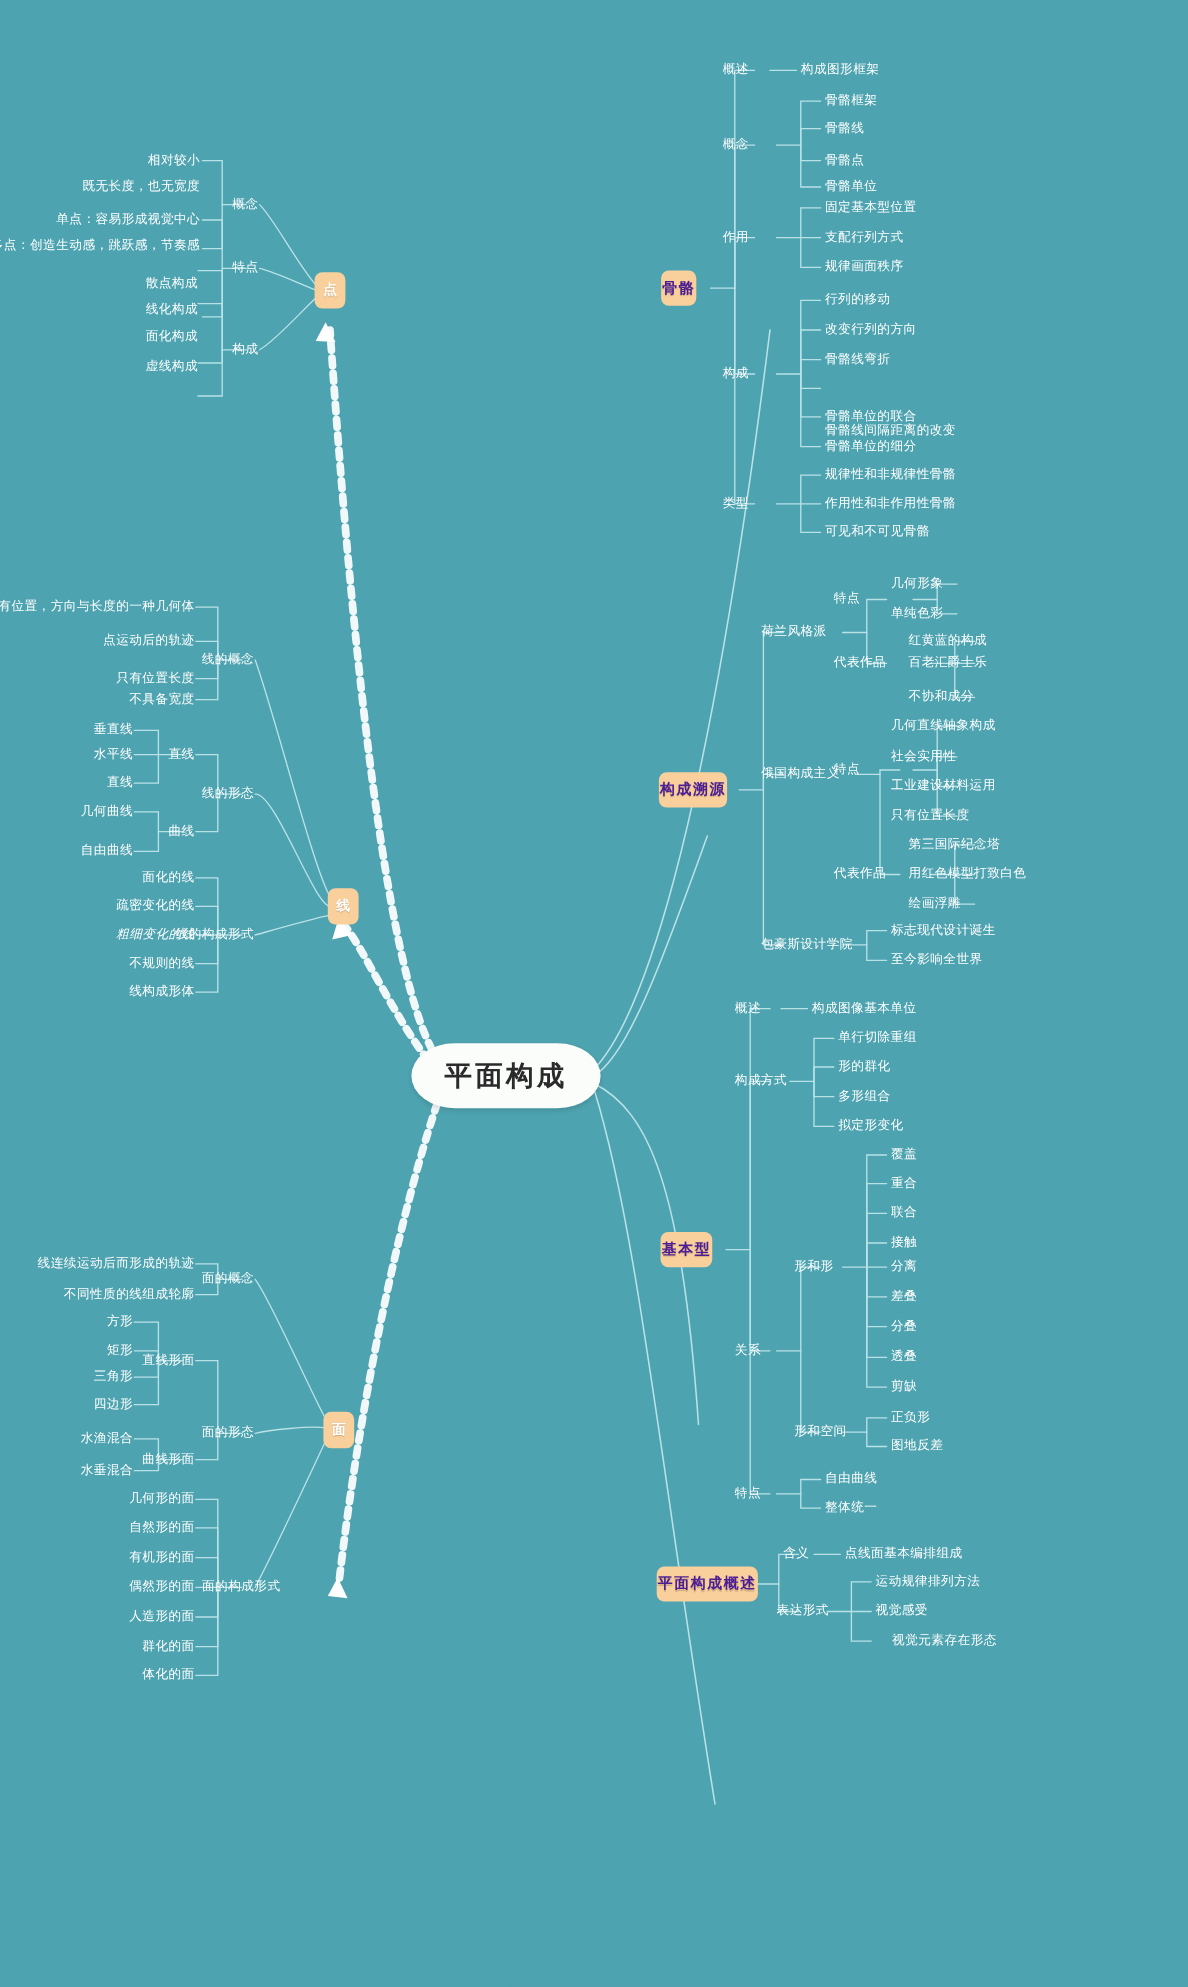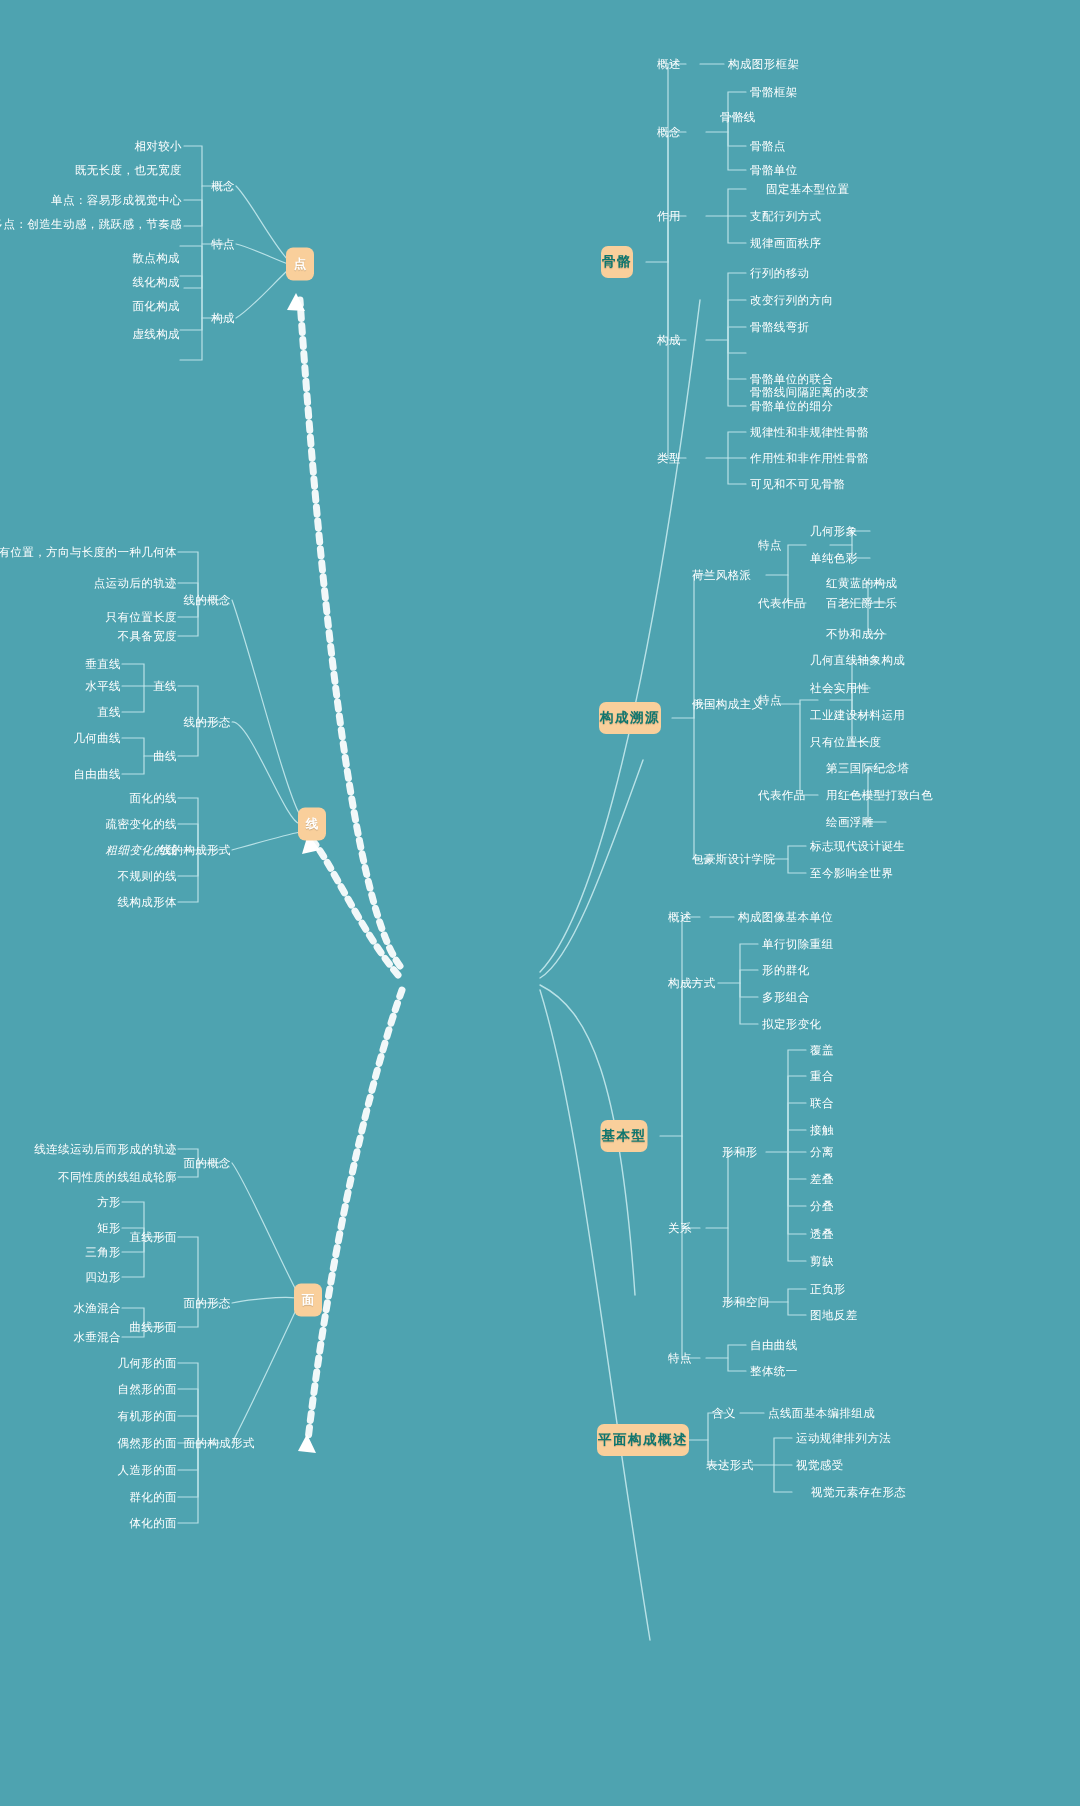--- a/index.html
+++ b/index.html
@@ -34,21 +34,21 @@
     padding:13px 30px;
     border-radius:48px/36px;
     box-shadow:0 2px 5px rgba(0,0,0,.13);
     white-space:nowrap;
   }
   
   .topic{
     position:absolute;
     transform:translate(-50%,-50%);
     background:#f9cf9b;
-    color:#0f766e;
+    color:#4c1d95;
     font-size:13.5px;
     font-weight:700;
     letter-spacing:1.5px;
     padding:7px 1px;
     border-radius:7px;
     white-space:nowrap;
     text-shadow:0 1px 1px rgba(0,0,0,.18);
   }
   .topic.small{
     font-size:12.5px;
@@ -236,20 +236,21 @@
       <path d="M708,1440 v25 h18"></path>
 
       <path d="M740,1413 h24"></path>
 
       <path d="M752,1465 h22 v-27 h18"></path>
       <path d="M774,1465 h18"></path>
       <path d="M774,1465 v27 h18"></path>
     </g>
   </svg>
 
+  <div class="root" style="left:460px;top:978px;">平面构成</div>
 
   <div class="topic small" style="left:300px;top:264px;width:14px;text-align:center;">点</div>
   <div class="topic small" style="left:312px;top:824px;width:14px;text-align:center;">线</div>
   <div class="topic small" style="left:308px;top:1300px;width:14px;text-align:center;">面</div>
   <div class="topic" style="left:617px;top:262px;">骨骼</div>
   <div class="topic" style="left:630px;top:718px;">构成溯源</div>
   <div class="topic" style="left:624px;top:1136px;">基本型</div>
   <div class="topic" style="left:643px;top:1440px;">平面构成概述</div>
 
   <div class="node r" style="left:235px;top:186px;">概念</div>
@@ -309,26 +310,26 @@
   <div class="node r" style="left:177px;top:1443px;">偶然形的面</div>
   <div class="node r" style="left:177px;top:1470px;">人造形的面</div>
   <div class="node r" style="left:177px;top:1497px;">群化的面</div>
   <div class="node r" style="left:177px;top:1523px;">体化的面</div>
 
   <div class="node" style="left:657px;top:64px;">概述</div>
   <div class="node" style="left:728px;top:64px;">构成图形框架</div>
 
   <div class="node" style="left:657px;top:132px;">概念</div>
   <div class="node" style="left:750px;top:92px;">骨骼框架</div>
-  <div class="node" style="left:720px;top:117px;text-align:center;">骨骼线</div>
+  <div class="node" style="left:750px;top:117px;text-align:center;">骨骼线</div>
   <div class="node" style="left:750px;top:146px;">骨骼点</div>
   <div class="node" style="left:750px;top:170px;">骨骼单位</div>
 
   <div class="node" style="left:657px;top:216px;">作用</div>
-  <div class="node" style="left:766px;top:189px;">固定基本型位置</div>
+  <div class="node" style="left:750px;top:189px;">固定基本型位置</div>
   <div class="node" style="left:750px;top:216px;">支配行列方式</div>
   <div class="node" style="left:750px;top:243px;">规律画面秩序</div>
 
   <div class="node" style="left:657px;top:340px;">构成</div>
   <div class="node" style="left:750px;top:273px;">行列的移动</div>
   <div class="node" style="left:750px;top:300px;">改变行列的方向</div>
   <div class="node" style="left:750px;top:327px;">骨骼线弯折</div>
   <div class="node" style="left:750px;top:353px;margin-top:39px;">骨骼线间隔距离的改变</div>
   <div class="node" style="left:750px;top:379px;">骨骼单位的联合</div>
   <div class="node" style="left:750px;top:406px;">骨骼单位的细分</div>

